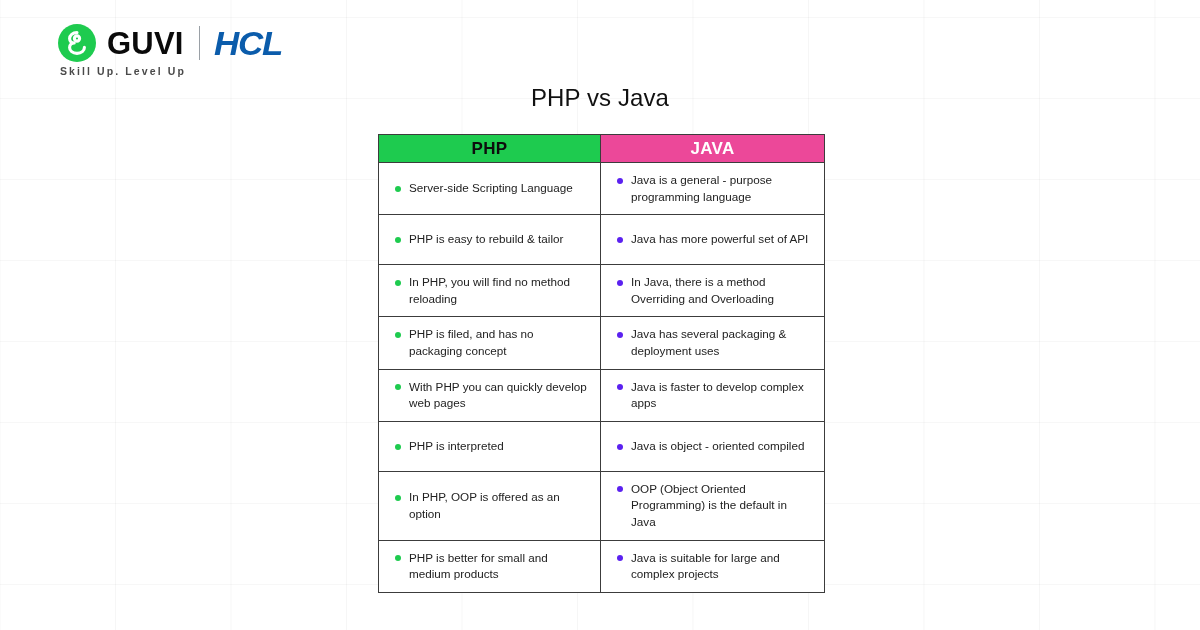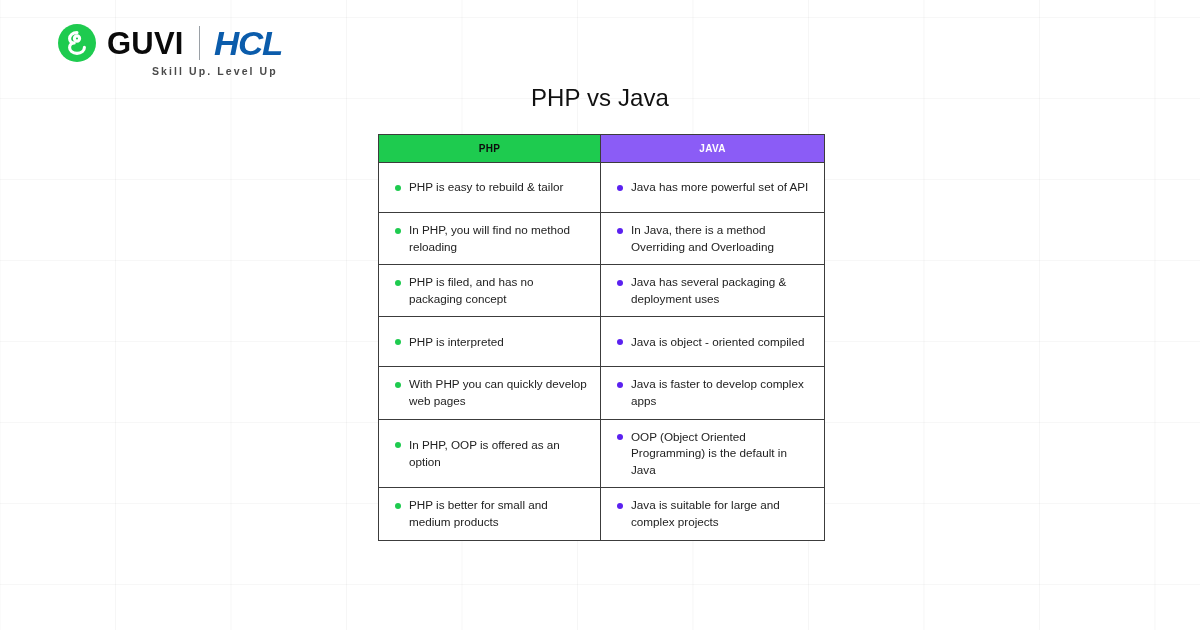--- a/index.html
+++ b/index.html
@@ -30,21 +30,21 @@
   }
 
   
   #brand {
     position: absolute;
     left: 58px;
     top: 21px;
     z-index: 2;
     display: flex;
     flex-direction: column;
-    align-items: flex-end;
+    align-items: flex-start;
   }
   #brand-row {
     display: flex;
     align-items: center;
     height: 44px;
   }
   #guvi-mark {
     width: 38px;
     height: 38px;
     border-radius: 50%;
@@ -115,27 +115,27 @@
     background: #ffffff;
   }
   #compare-table th,
   #compare-table td {
     border: 1.4px solid #3c3c3c;
     padding: 0;
     vertical-align: middle;
   }
   #compare-table th {
     height: 27px;
-    font-size: 10px;
+    font-size: 17px;
     font-weight: bold;
     text-align: center;
     letter-spacing: 0.3px;
   }
   th.col-php   { background: #1ECB4F; color: #0d0d0d; width: 221px; }
-  th.col-java  { background: #8b5cf6; color: #ffffff; width: 223px; }
+  th.col-java  { background: #ec4899; color: #ffffff; width: 223px; }
 
   #compare-table td { height: 49px; }
 
   .cell-inner {
     display: flex;
     align-items: flex-start;
     padding: 9px 10px 9px 16px;
   }
   .bullet {
     width: 6px;
@@ -182,20 +182,34 @@
     <tr>
       <th class="col-php">PHP</th>
       <th class="col-java">JAVA</th>
     </tr>
   </thead>
   <tbody id="table-body">
       <tr>
         <td>
           <div class="cell-inner">
             <span class="bullet green"></span>
+            <span class="cell-text">Server-side Scripting Language</span>
+          </div>
+        </td>
+        <td>
+          <div class="cell-inner">
+            <span class="bullet purple"></span>
+            <span class="cell-text">Java is a general - purpose programming language</span>
+          </div>
+        </td>
+      </tr>
+      <tr>
+        <td>
+          <div class="cell-inner">
+            <span class="bullet green"></span>
             <span class="cell-text">PHP is easy to rebuild &amp; tailor</span>
           </div>
         </td>
         <td>
           <div class="cell-inner">
             <span class="bullet purple"></span>
             <span class="cell-text">Java has more powerful set of API</span>
           </div>
         </td>
       </tr>
@@ -224,41 +238,41 @@
           <div class="cell-inner">
             <span class="bullet purple"></span>
             <span class="cell-text">Java has several packaging &amp; deployment uses</span>
           </div>
         </td>
       </tr>
       <tr>
         <td>
           <div class="cell-inner">
             <span class="bullet green"></span>
+            <span class="cell-text">With PHP you can quickly develop web pages</span>
+          </div>
+        </td>
+        <td>
+          <div class="cell-inner">
+            <span class="bullet purple"></span>
+            <span class="cell-text">Java is faster to develop  complex apps</span>
+          </div>
+        </td>
+      </tr>
+      <tr>
+        <td>
+          <div class="cell-inner">
+            <span class="bullet green"></span>
             <span class="cell-text">PHP is interpreted</span>
           </div>
         </td>
         <td>
           <div class="cell-inner">
             <span class="bullet purple"></span>
             <span class="cell-text">Java is object - oriented compiled</span>
-          </div>
-        </td>
-      </tr>
-      <tr>
-        <td>
-          <div class="cell-inner">
-            <span class="bullet green"></span>
-            <span class="cell-text">With PHP you can quickly develop web pages</span>
-          </div>
-        </td>
-        <td>
-          <div class="cell-inner">
-            <span class="bullet purple"></span>
-            <span class="cell-text">Java is faster to develop  complex apps</span>
           </div>
         </td>
       </tr>
       <tr>
         <td>
           <div class="cell-inner">
             <span class="bullet green"></span>
             <span class="cell-text">In PHP, OOP is offered as an option</span>
           </div>
         </td>

